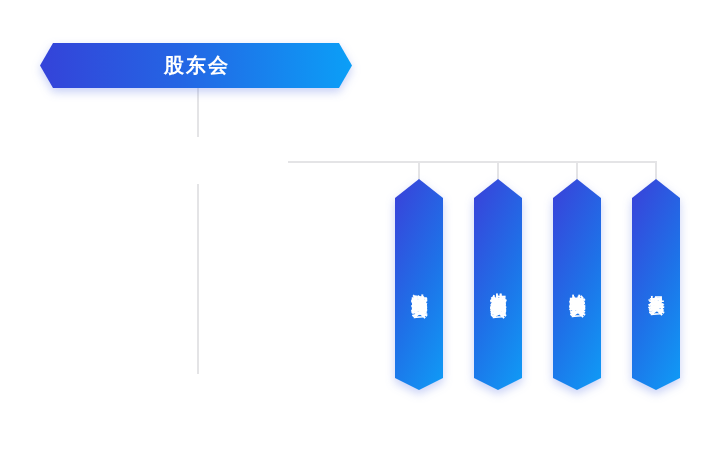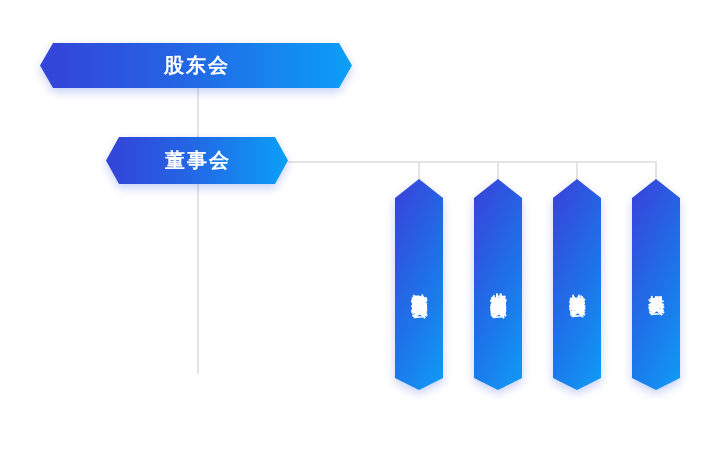--- a/index.html
+++ b/index.html
@@ -89,25 +89,20 @@
   <div class="line line-drop line-drop-1"></div>
   <div class="line line-drop line-drop-2"></div>
   <div class="line line-drop line-drop-3"></div>
 
   <div class="shape-wrap pos-shareholders">
     <div class="hex-h">
       <span class="label-h">股东会</span>
     </div>
   </div>
 
-  <div class="shape-wrap pos-board">
-    <div class="hex-h">
-      <span class="label-h">董事会</span>
-    </div>
-  </div>
 
 
   <div class="shape-wrap pos-committee pos-committee-0">
     <div class="hex-v">
       <span class="label-v">审计与风险管理委员会</span>
     </div>
   </div>
 
   <div class="shape-wrap pos-committee pos-committee-1">
     <div class="hex-v">

